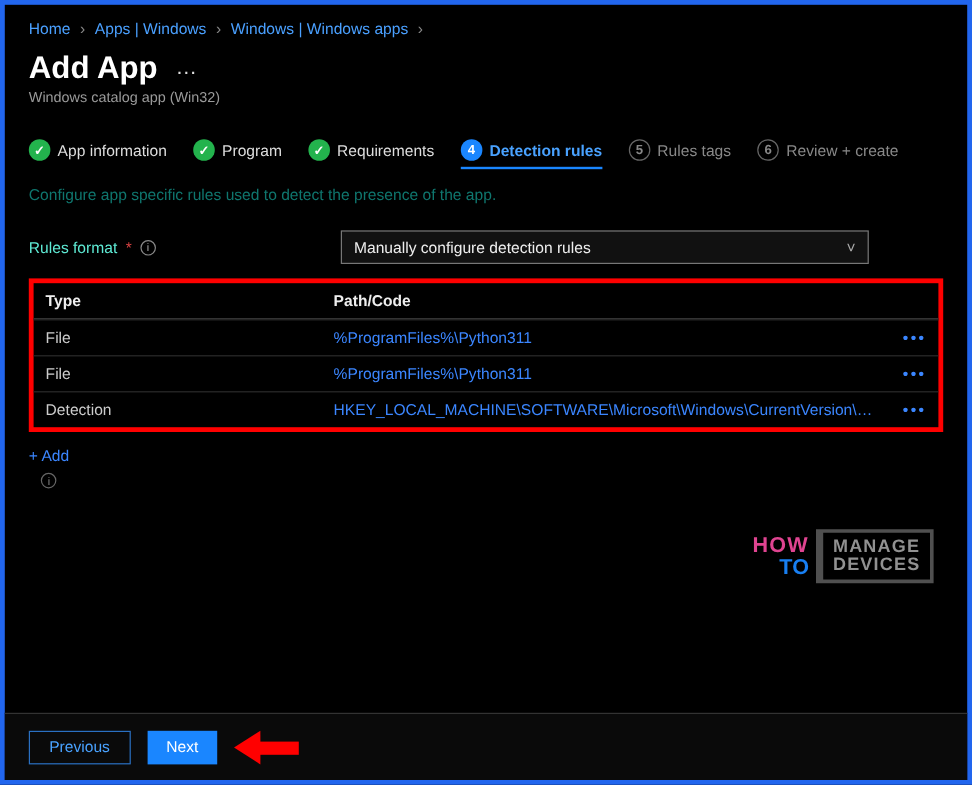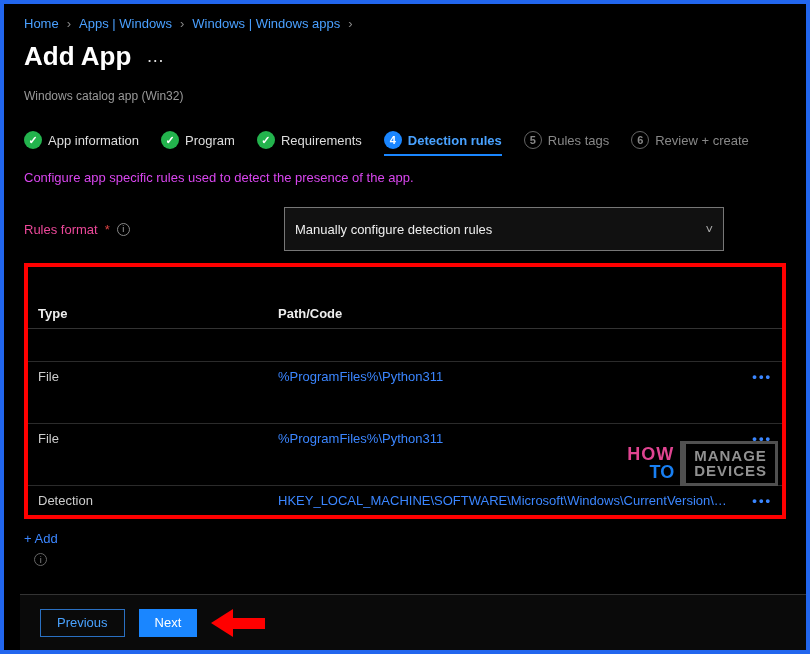--- a/index.html
+++ b/index.html
@@ -18,63 +18,63 @@
 
     
     .breadcrumb { display: flex; align-items: flex-start; gap: 8px; flex-wrap: wrap; margin-bottom: 10px; }
     .crumb { color: #4aa0ff; cursor: pointer; }
     .crumb-sep { color: #888; }
 
     
     .title-row { display: flex; align-items: center; gap: 12px; }
     .page-title { color: #fff; font-weight: 600; font-size: 26px; }
     .more-dots { color: #ddd; font-size: 18px; cursor: pointer; padding: 0 3px; }
-    .subtitle { color: #9a9a9a; font-size: 12px; margin-top: 17px; }
+    .subtitle { color: #9a9a9a; font-size: 12px; margin-top: 2px; }
 
     
     .stepper { display: flex; align-items: center; gap: 22px; margin-top: 28px; border-bottom: 0 solid #333; }
     .step { display: flex; align-items: center; gap: 6px; padding-bottom: 7px; cursor: pointer; color: #a7a7a7; }
     .step.done .step-label { color: #ddd; }
     .step.active { border-bottom: 2px solid #1a86ff; padding-bottom: 5px; }
     .step.active .step-label { color: #49a2ff; font-weight: 600; }
     .step.pending .step-label { color: #888; }
     .badge { width: 18px; height: 18px; border-radius: 50%; display: inline-flex; align-items: center; justify-content: center; font-size: 11px; font-weight: 700; }
     .badge.done { background: #23b34d; color: #fff; }
     .badge.active { background: #1a86ff; color: #fff; }
     .badge.pending { border: 1px solid #666; color: #888; }
     .step-label { font-size: 13px; }
 
-    .blurb { margin-top: 14px; color: #d946ef; font-size: 13px; }
+    .blurb { margin-top: 14px; color: #0f766e; font-size: 13px; }
 
     
     .form-row { display: flex; align-items: center; margin-top: 22px; }
     .form-label-wrap { width: 260px; display: flex; align-items: center; gap: 7px; }
-    .form-label { color: #ec4899; }
+    .form-label { color: #5eead4; }
     .req-star { color: #db4343; }
     .info-icn { width: 13px; height: 13px; border: 1px solid #888; border-radius: 50%; display: inline-flex; align-items: center; justify-content: center; font-size: 9px; color: #aaa; cursor: pointer; }
     .select {
-      flex: 0 0 440px; height: 44px; border: 1px solid #777; background: #111; color: #eee;
+      flex: 0 0 440px; height: 28px; border: 1px solid #777; background: #111; color: #eee;
       display: flex; align-items: center; justify-content: space-between; padding: 0 10px; cursor: pointer;
     }
     .select .chev { color: #aaa; }
 
     
     .table-wrap { margin-top: 12px; border: 4px solid #ff0000; }
-    .thead, .trow { display: grid; grid-template-columns: 240px 1fr 36px; align-items: center; padding: 7px 10px; margin-top: 32px; }
+    .thead, .trow { display: grid; grid-template-columns: 240px 1fr 36px; align-items: center; padding: 7px 10px; }
     .thead { color: #eee; font-weight: 600; border-bottom: 1px solid #333; }
     .trow { border-top: 1px solid #2b2b2b; }
     .trow .c1 { color: #ccc; }
     .trow .c2 { color: #3b86ff; white-space: nowrap; overflow: hidden; text-overflow: ellipsis; cursor: pointer; }
     .row-menu { color: #3b86ff; font-weight: 700; cursor: pointer; text-align: right; letter-spacing: 2px; }
 
     .add-link { display: inline-flex; align-items: center; gap: 7px; color: #3b86ff; margin-top: 12px; cursor: pointer; flex-direction: column; }
     .add-link .info-icn { border-color: #666; color: #888; }
 
     
-    .footer { position: absolute; left: 16px; right: 0; bottom: 0; height: 56px; border-top: 1px solid #333; background: #0a0a0a; display: flex; align-items: center; padding: 0 20px; gap: 14px; }
+    .footer { position: absolute; left: 0; right: 0; bottom: 0; height: 56px; border-top: 1px solid #333; background: #0a0a0a; display: flex; align-items: center; padding: 0 20px; gap: 14px; }
     .btn { height: 28px; padding: 0 16px; font-size: 13px; cursor: pointer; border: none; }
     .btn-secondary { background: transparent; color: #49a2ff; border: 1px solid #2a70c2; }
     .btn-primary { background: #1a86ff; color: #fff; }
 
     .arrow-annot { position: relative; width: 54px; height: 28px; }
     .arrow-shaft { position: absolute; top: 9px; right: 0; width: 34px; height: 11px; background: #ff0000; }
     .arrow-head { position: absolute; top: 0; left: 0; border-right: 22px solid #ff0000; border-top: 14px solid transparent; border-bottom: 14px solid transparent; }
 
     
     .watermark { position: absolute; right: 28px; bottom: 108px; display: flex; align-items: center; gap: 6px; opacity: 0.95; }

